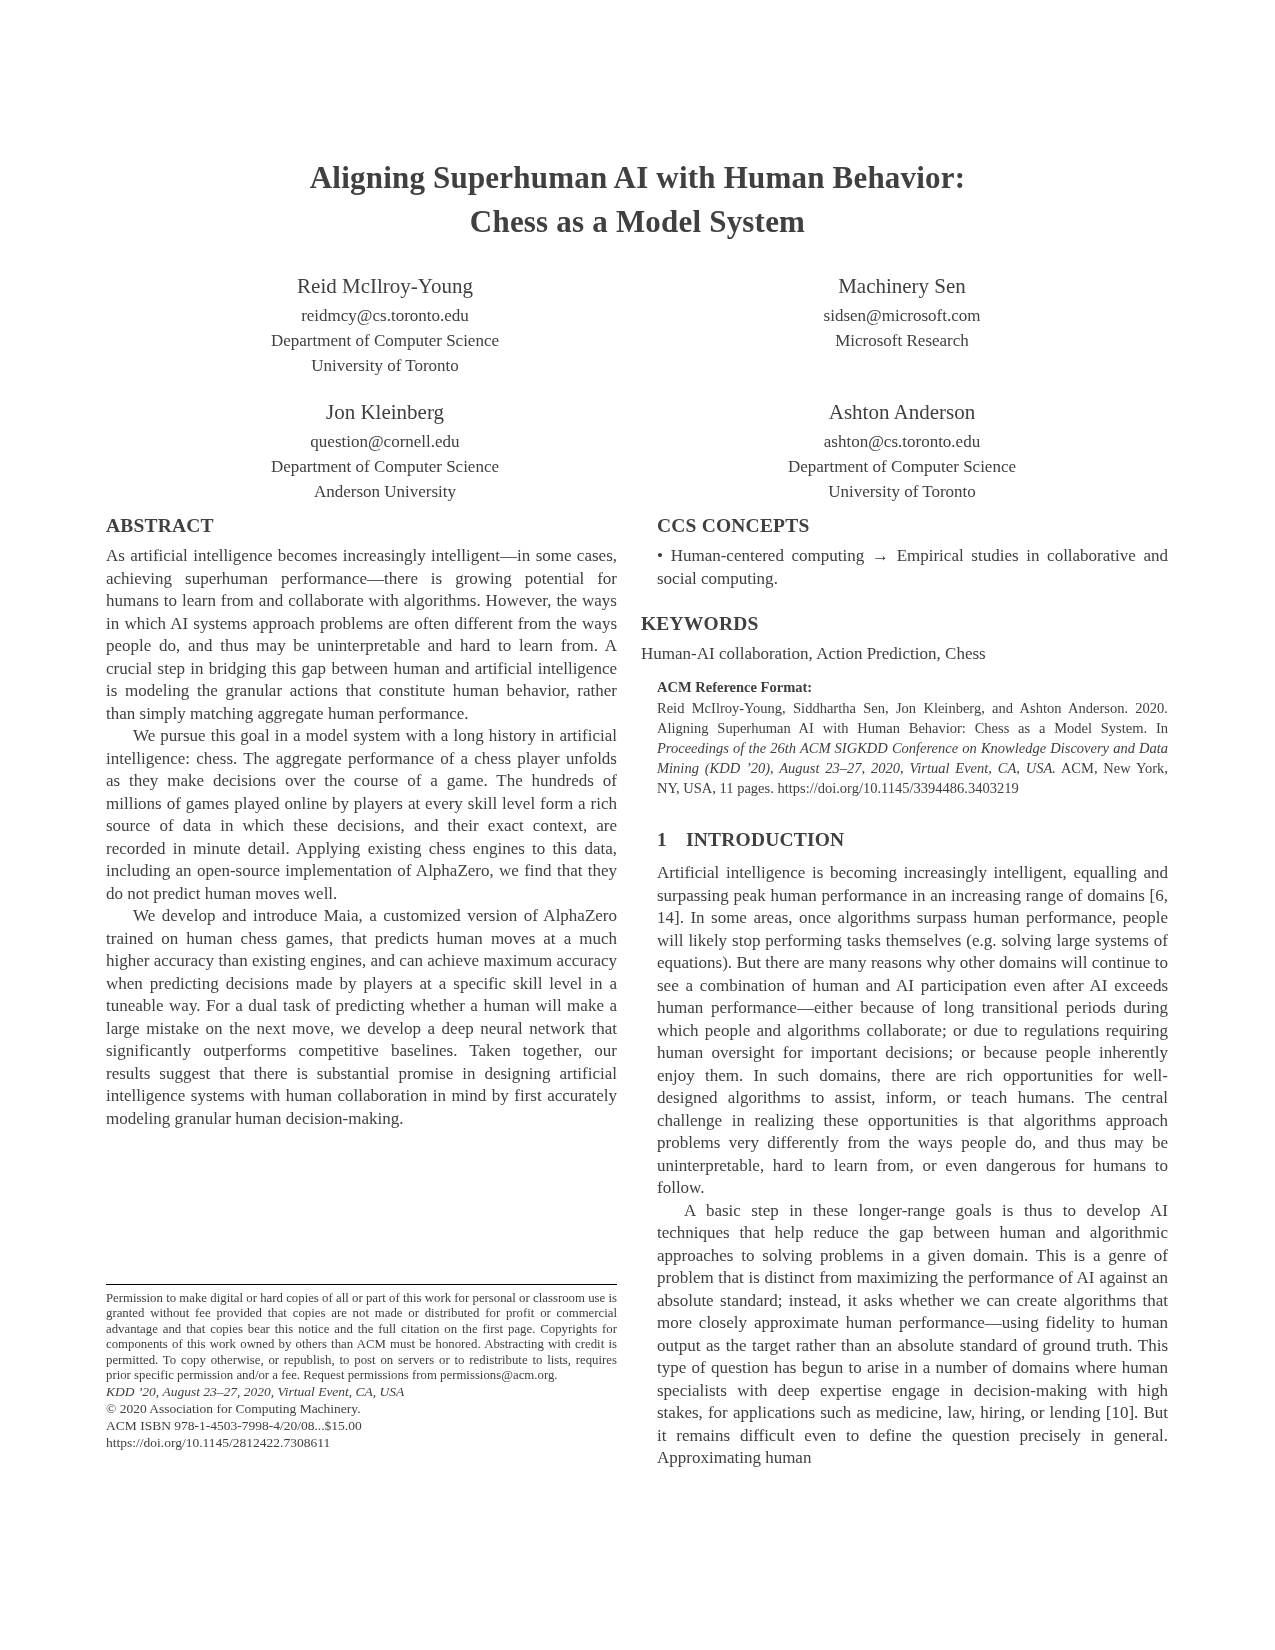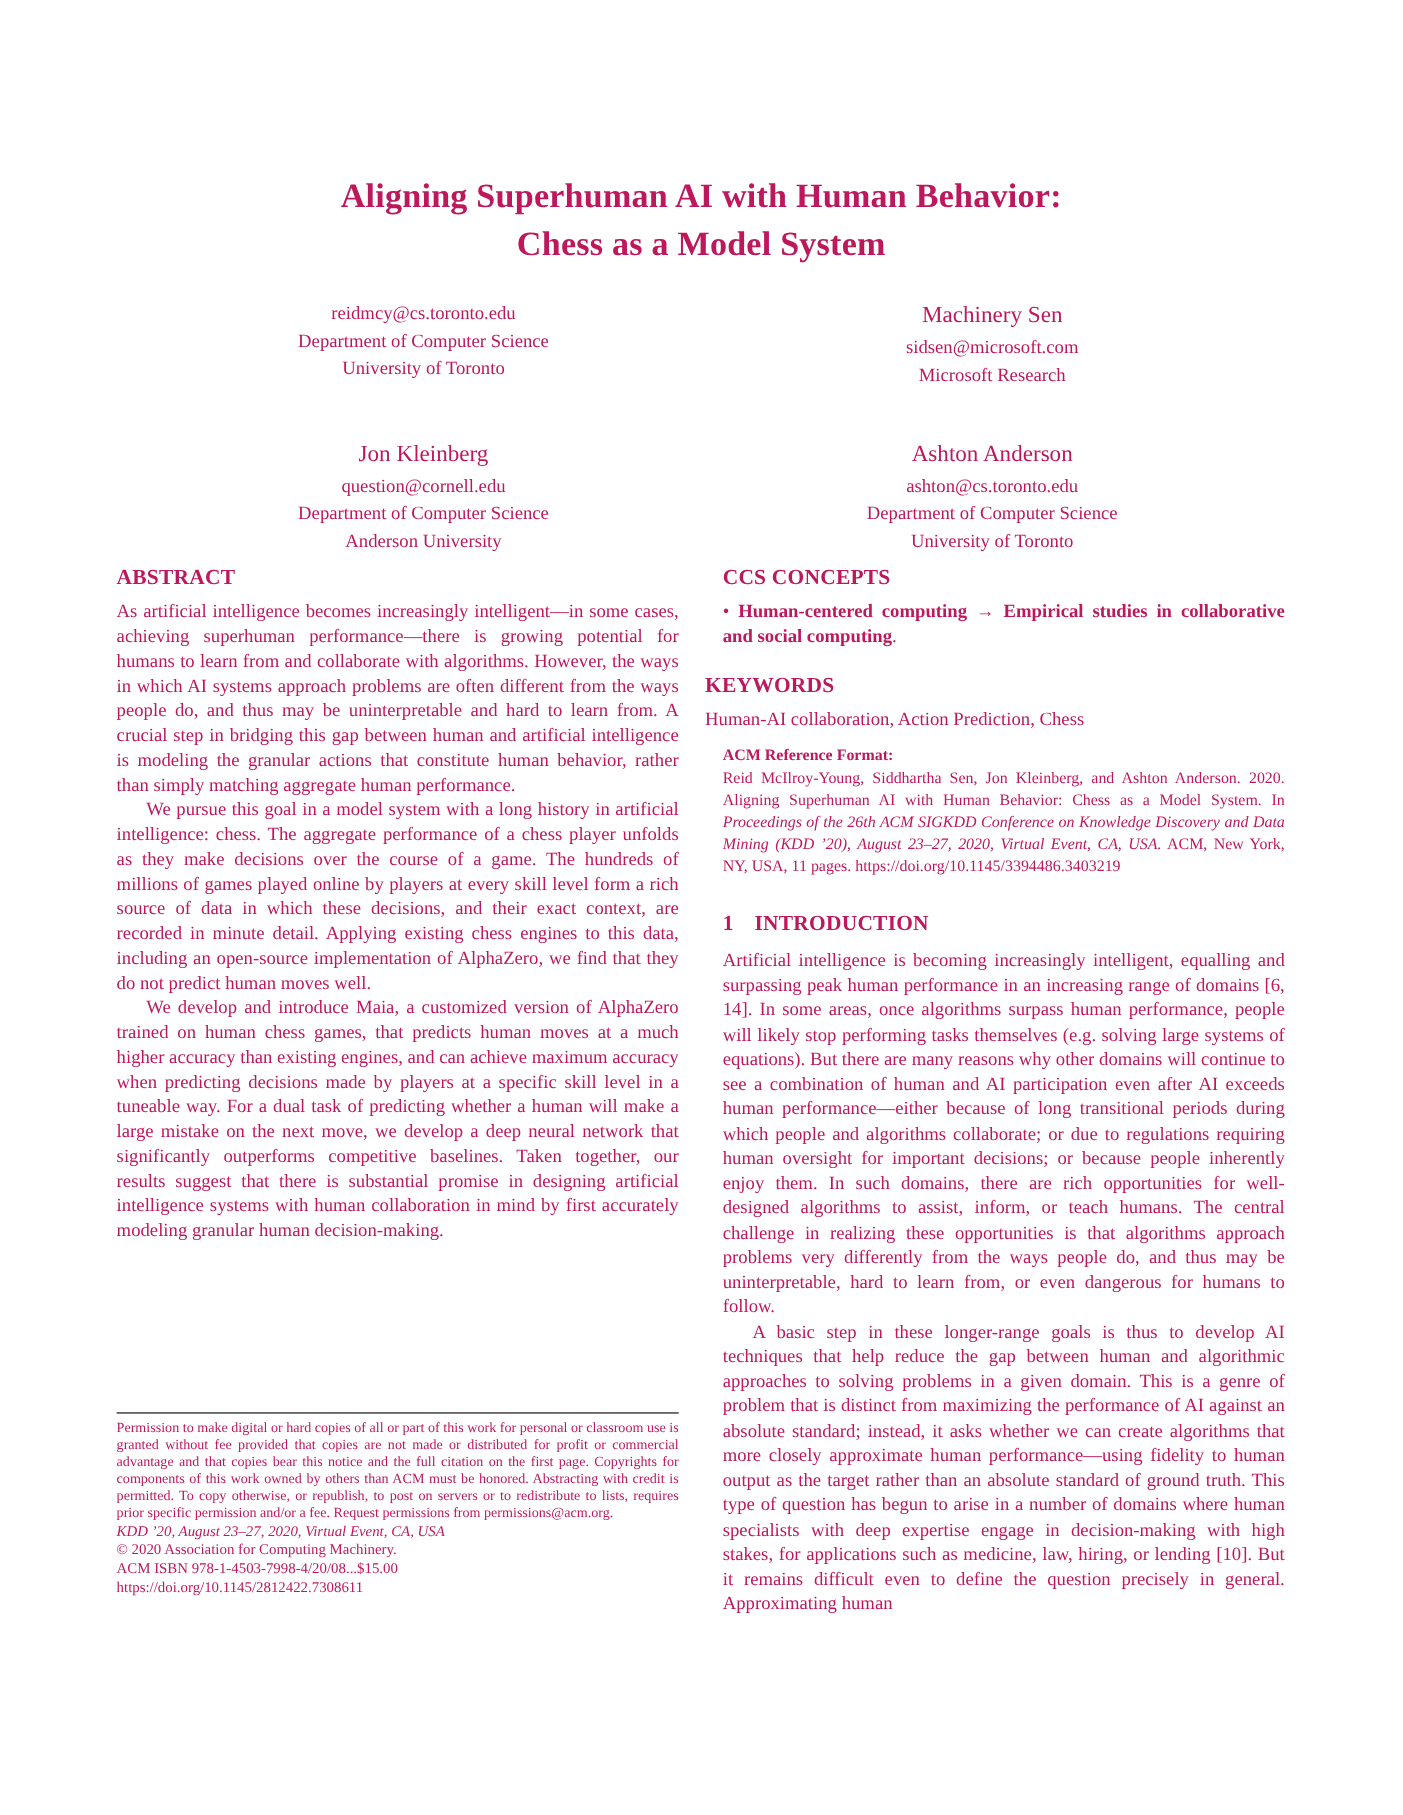--- a/index.html
+++ b/index.html
@@ -5,21 +5,21 @@
   html, body {
     margin: 0;
     padding: 0;
     background: #ffffff;
   }
   .page {
     position: relative;
     width: 1275px;
     height: 1650px;
     background: #ffffff;
-    color: #be185d;
+    color: #404040;
     font-family: "Liberation Serif", "DejaVu Serif", serif;
     overflow: hidden;
   }
   
   .title-block {
     position: absolute;
     left: 0;
     top: 156px;
     width: 1275px;
     text-align: center;
@@ -55,21 +55,21 @@
   .sec-heading .secnum { margin-right: 19px; }
   .body-text {
     font-size: 17px;
     line-height: 22.5px;
     text-align: justify;
     hyphens: auto;
     -webkit-hyphens: auto;
     margin: 0;
   }
   .indent { text-indent: 27px; }
-  .ccs-line b { font-weight: 700; }
+  .ccs-line b { font-weight: 400; }
   .smallref {
     font-size: 14.5px;
     line-height: 20px;
     text-align: justify;
     hyphens: auto;
     margin: 0;
   }
   .smallref-heading {
     font-size: 14.5px;
     line-height: 19px;
@@ -100,20 +100,21 @@
 <body>
 
 <div class="page">
 
   <div class="title-block">
     <div>Aligning Superhuman AI with Human Behavior:</div>
     <div>Chess as a Model System</div>
   </div>
 
   <div class="author" style="left:130px; top:272px;">
+    <div class="name">Reid McIlroy-Young</div>
     <div class="line">reidmcy@cs.toronto.edu</div>
     <div class="line">Department of Computer Science</div>
     <div class="line">University of Toronto</div>
   </div>
   <div class="author" style="left:647px; top:272px;">
     <div class="name">Machinery Sen</div>
     <div class="line">sidsen@microsoft.com</div>
     <div class="line">Microsoft Research</div>
   </div>
 

